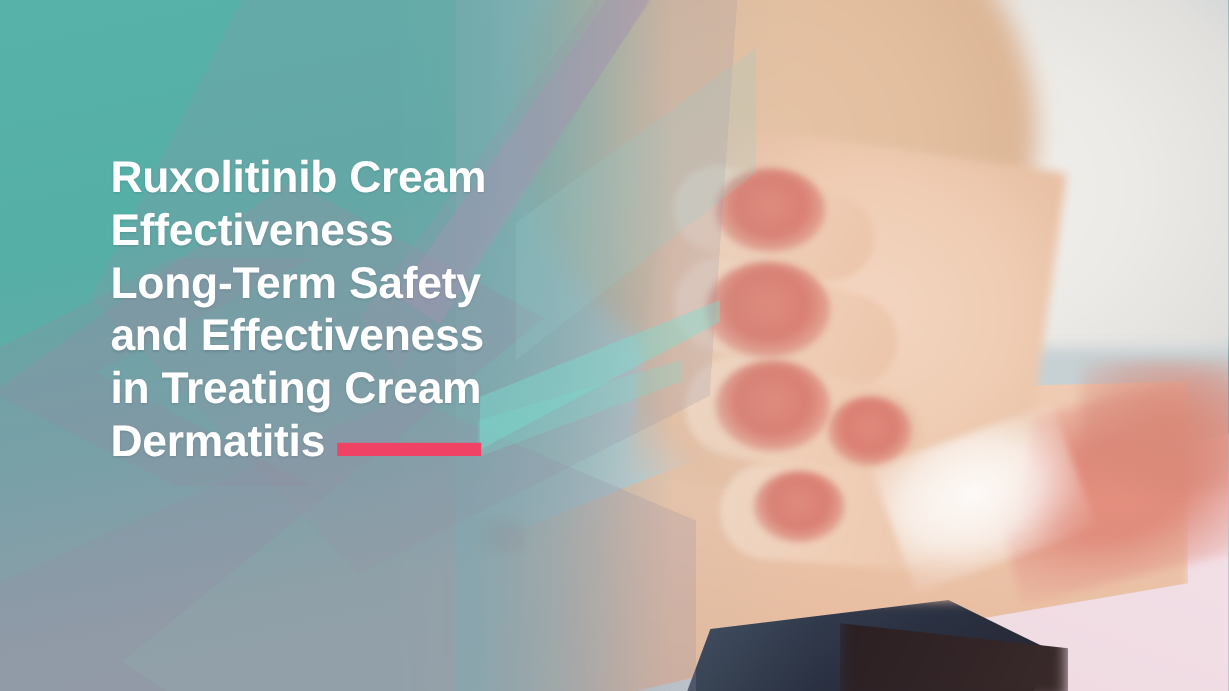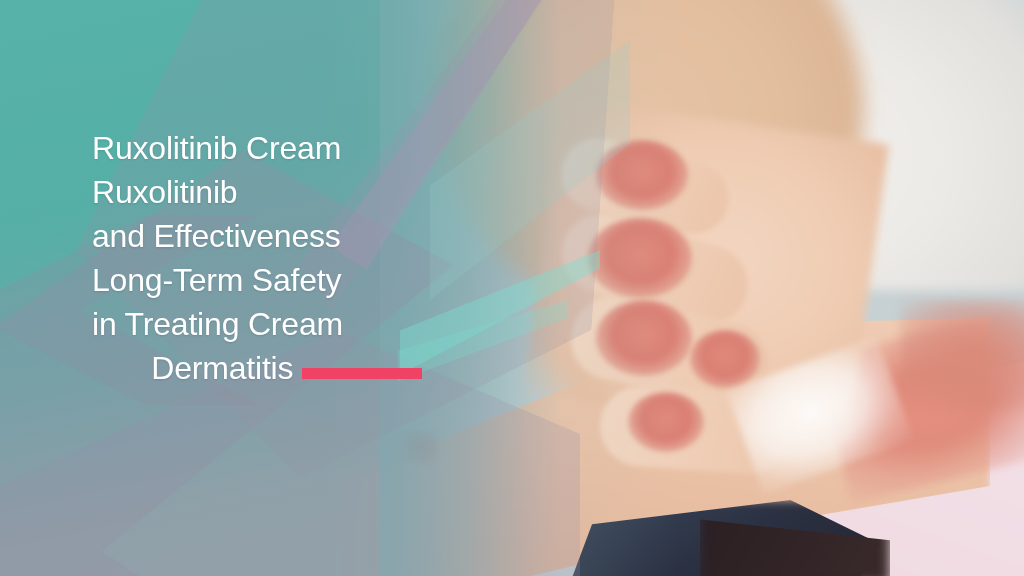--- a/index.html
+++ b/index.html
@@ -181,28 +181,28 @@
   .sh-teal-wedge{
     left:430px;top:40px;width:200px;height:260px;
     background:rgba(150,205,205,.22);
     clip-path:polygon(100% 0%,100% 40%,0% 100%,0% 56%);
   }
 
   
   .headline{
     position:absolute;left:92px;top:126px;width:330px;
     color:#ffffff;
-    font-size:32px;
-    font-weight:normal;
+    font-size:37px;
+    font-weight:bold;
     line-height:44px;
     letter-spacing:-0.2px;
     text-shadow:0 1px 2px rgba(40,60,70,.18);
   }
   .headline .ln{display:block;white-space:nowrap;}
-  .last-line{display:flex;align-items:center;gap:14px;white-space:nowrap;text-align:right;}
+  .last-line{display:flex;align-items:center;gap:14px;white-space:nowrap;}
   .accent-bar{
     display:inline-block;
     width:120px;height:11px;
     background:#ef4265;
     flex:0 0 auto;
   }
 </style>
 </head>
 <body>
 
@@ -240,23 +240,23 @@
   <div class="shape sh-chev"></div>
   <div class="shape sh-plane"></div>
   <div class="shape sh-sliver"></div>
   <div class="shape sh-sliver2"></div>
   <div class="shape sh-teal-wedge"></div>
   <div class="shape sh-aqua"></div>
   <div class="shape sh-aqua2"></div>
 
   <div class="headline">
     <span class="ln">Ruxolitinib Cream</span>
-    <span class="ln">Ruxolitinib</span>
+    <span class="ln">Effectiveness</span>
+    <span class="ln">Long-Term Safety</span>
     <span class="ln">and Effectiveness</span>
-    <span class="ln">Long-Term Safety</span>
     <span class="ln">in Treating Cream</span>
     <span class="ln last-line">
       <span>Dermatitis</span>
       <span class="accent-bar"></span>
     </span>
   </div>
 
 </div>
 
 </body></html>

